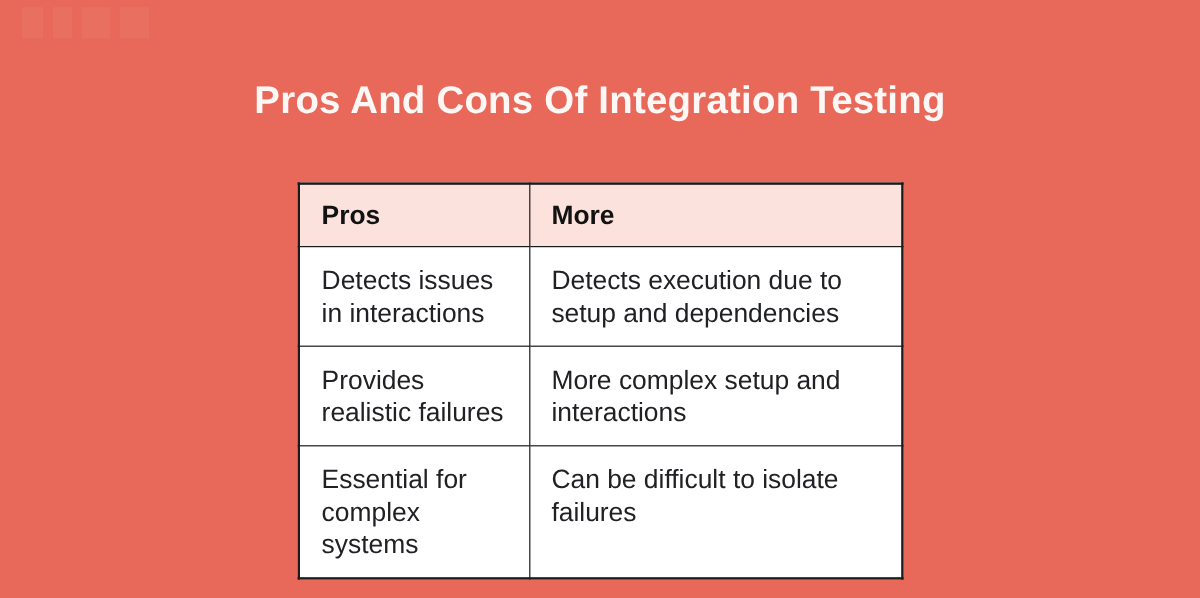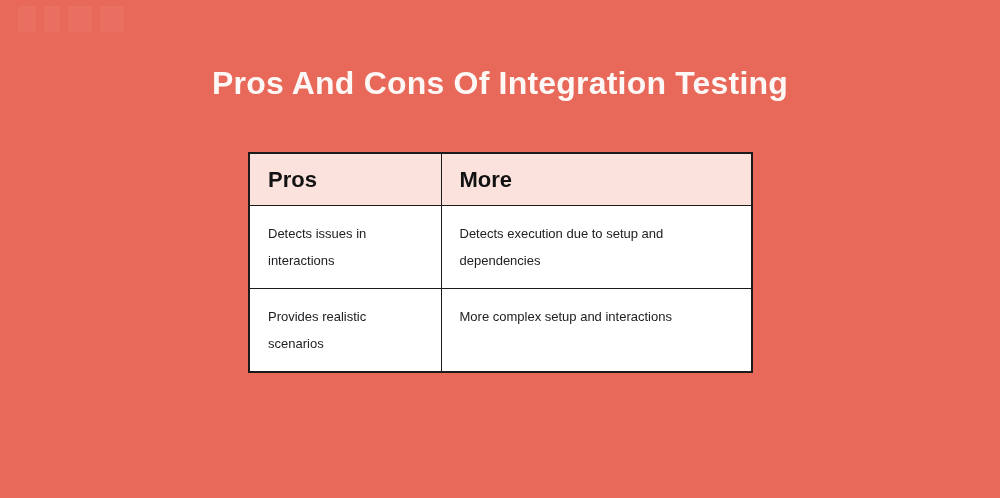--- a/index.html
+++ b/index.html
@@ -74,21 +74,21 @@
 
   table.proscons col.c1 { width: 192px; }
   table.proscons col.c2 { width: 311px; }
 
   table.proscons th,
   table.proscons td {
     border: 1px solid #1b1b1b;
     text-align: left;
     vertical-align: top;
     padding: 14px 16px 14px 18px;
-    font-size: 13px;
+    font-size: 22px;
     line-height: 27px;
     color: #202124;
     font-weight: normal;
   }
 
   table.proscons thead th {
     background: #fbe2dc;
     font-weight: bold;
     color: #121212;
     font-size: 22px;
@@ -121,20 +121,24 @@
           <th>Pros</th>
           <th>More</th>
         </tr>
       </thead>
       <tbody>
         <tr>
           <td>Detects issues in interactions</td>
           <td>Detects execution due to setup and dependencies</td>
         </tr>
         <tr>
-          <td>Provides realistic scenarios</td>
+          <td>Provides realistic failures</td>
           <td>More complex setup and interactions</td>
+        </tr>
+        <tr>
+          <td>Essential for complex systems</td>
+          <td>Can be difficult to isolate failures</td>
         </tr>
       </tbody>
     </table>
   </div>
 
 </div>
 
 </body></html>

